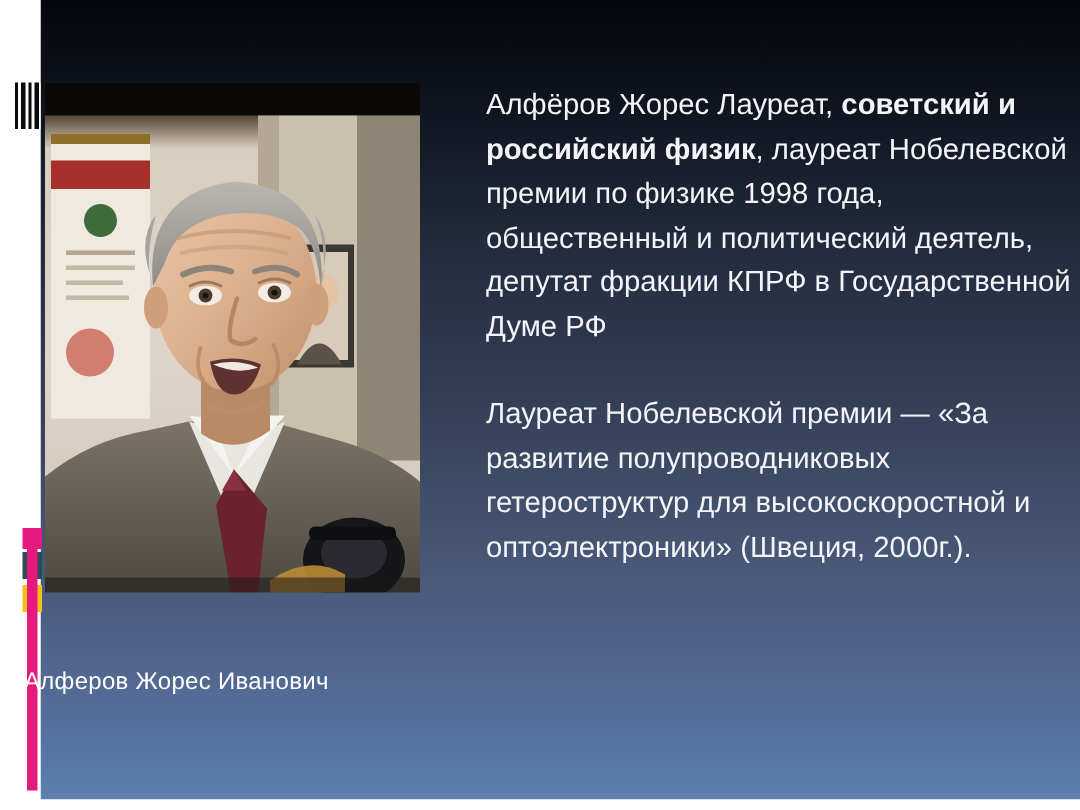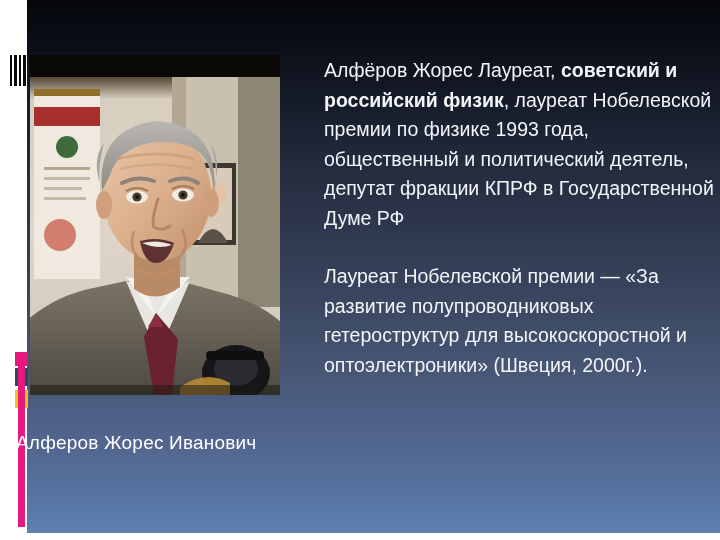--- a/index.html
+++ b/index.html
@@ -112,24 +112,24 @@
     height: 340px;
     overflow: hidden;
     background: #2b2319;
   }
   .photo svg { display: block; }
 
   
   .caption {
     position: absolute;
     left: 16px;
-    top: 430px;
+    top: 442px;
     width: 300px;
     color: #ffffff;
-    font-size: 19px;
+    font-size: 16px;
     line-height: 26px;
     letter-spacing: 0.2px;
     white-space: nowrap;
     overflow: hidden;
   }
 
   
   .body-text {
     position: absolute;
     left: 324px;
@@ -268,17 +268,17 @@
       <rect x="176" y="296" width="58" height="9" rx="4" fill="#0f0f12"></rect>
 
       <path d="M150 332 q26 -18 50 -4 l0 12 l-50 0 Z" fill="#b98b34" opacity="0.9"></path>
       <rect x="0" y="330" width="250" height="10" fill="#1c1a16" opacity="0.55"></rect>
     </svg>
   </div>
 
   <div class="caption">Алферов Жорес Иванович</div>
 
   <div class="body-text">
-    <p class="para1"><span>Алфёров Жорес Лауреат, </span><b>советский и российский физик</b><span>, лауреат Нобелевской премии по физике 1993 года, общественный и политический деятель, депутат фракции КПРФ в Государственной Думе РФ</span></p>
+    <p class="para1"><span>Алфёров Жорес Лауреат, </span><b>советский и российский физик</b><span>, лауреат Нобелевской премии по физике 1998 года, общественный и политический деятель, депутат фракции КПРФ в Государственной Думе РФ</span></p>
     <p class="para2">Лауреат  Нобелевской  премии — «За развитие полупроводниковых  гетероструктур  для высокоскоростной  и оптоэлектроники» (Швеция, 2000г.).</p>
   </div>
 
 </div>
 
 </body></html>

